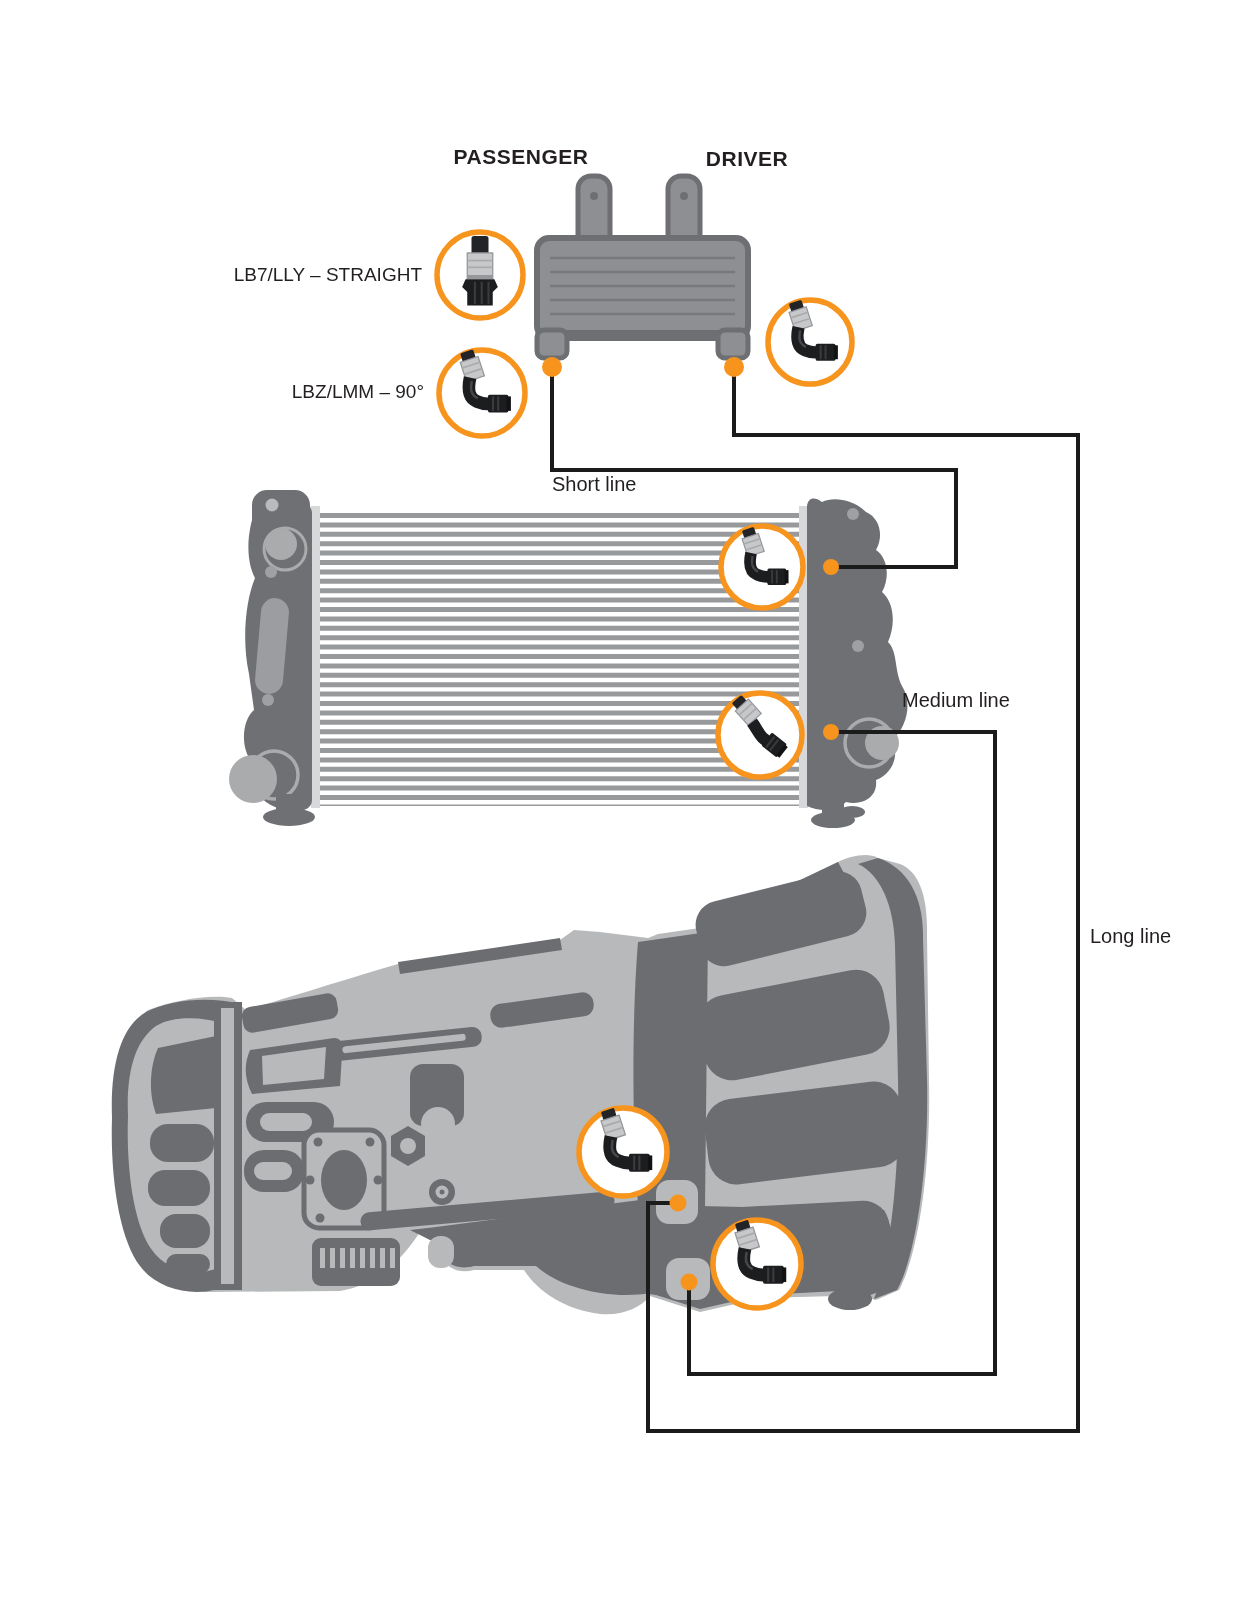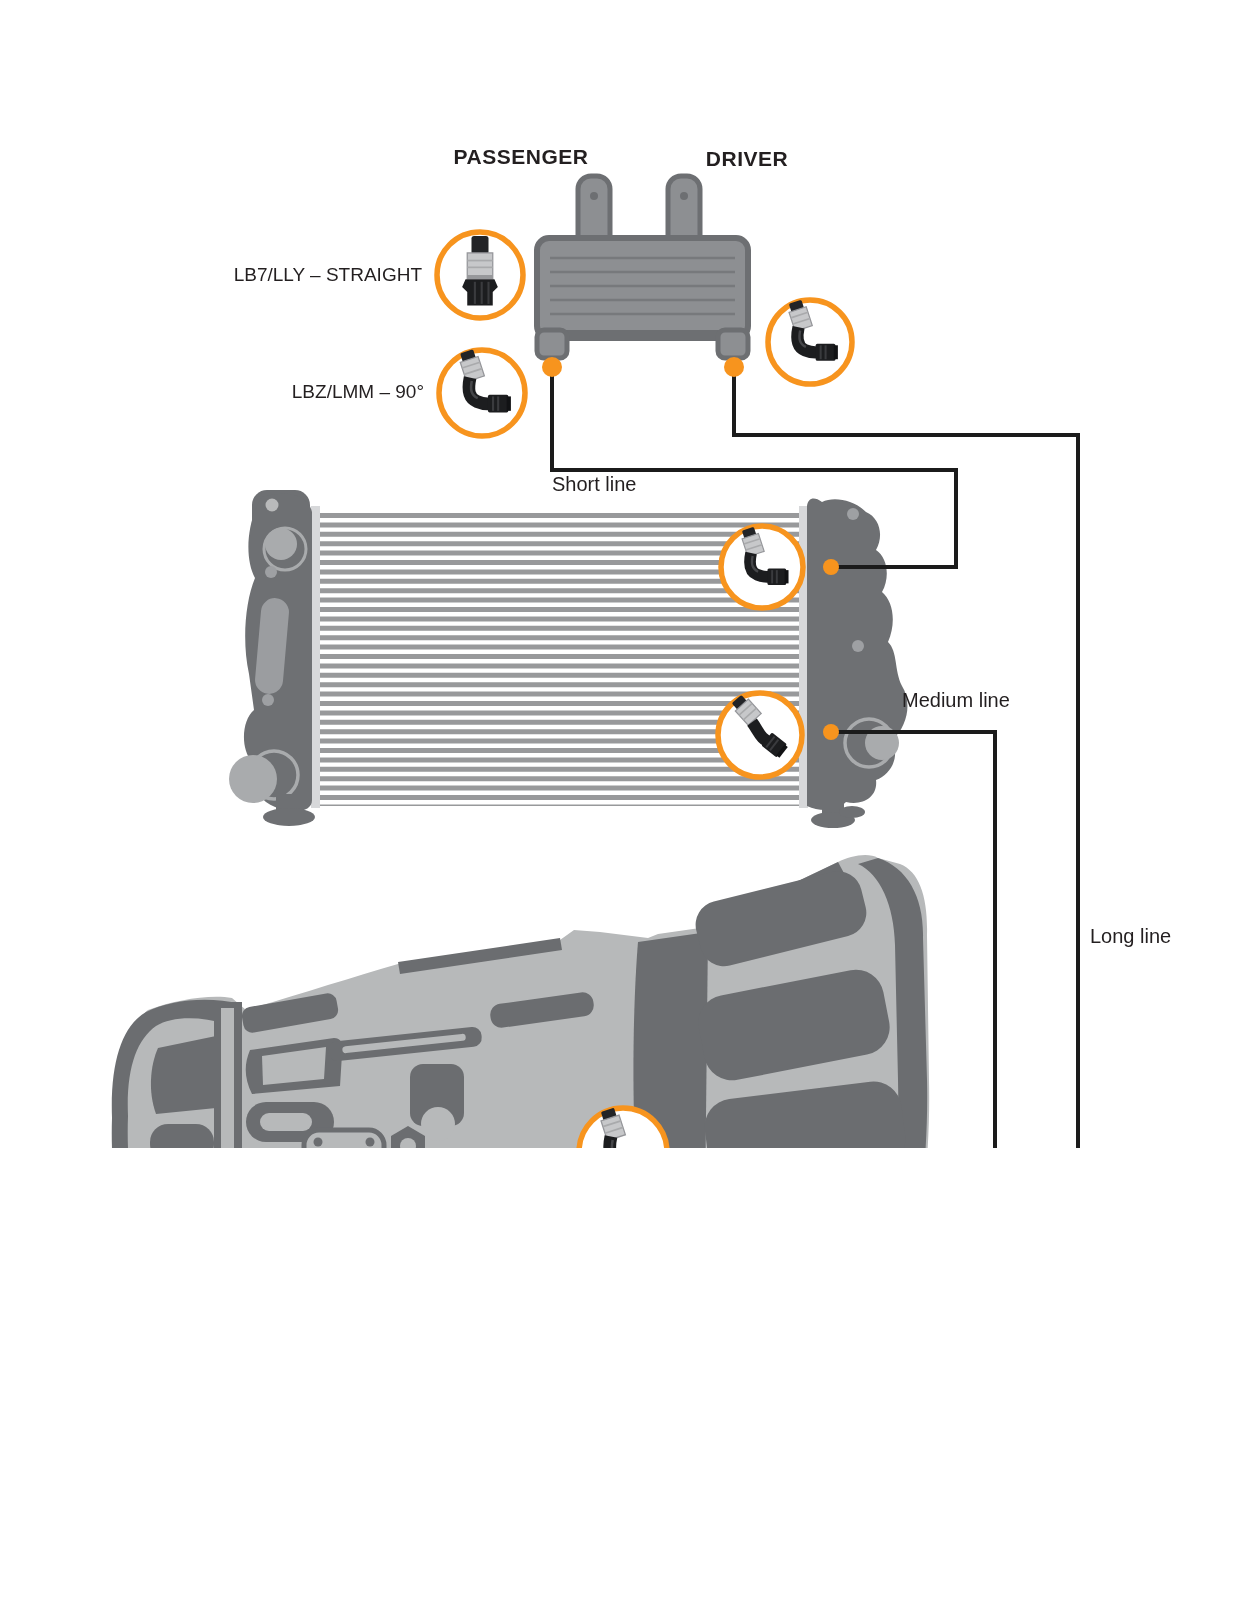--- a/index.html
+++ b/index.html
@@ -1,16 +1,16 @@
 <!DOCTYPE html>
 <html><head>
 <meta charset="utf-8">
 <style>
   html,body{margin:0;padding:0;background:#ffffff;}
-  .canvas{position:relative;width:1236px;height:1148px;background:#ffffff;overflow:hidden;
+  .canvas{position:relative;width:1236px;height:1600px;background:#ffffff;overflow:hidden;
           font-family:"Liberation Sans",sans-serif;}
   svg{display:block;}
   text{fill:#231f20;font-family:"Liberation Sans",sans-serif;}
   .lbl-big{font-size:21px;font-weight:700;letter-spacing:.5px;}
   .lbl{font-size:19px;font-weight:400;}
   .lbl-line{font-size:20px;font-weight:400;}
 </style>
 </head>
 <body>
 

